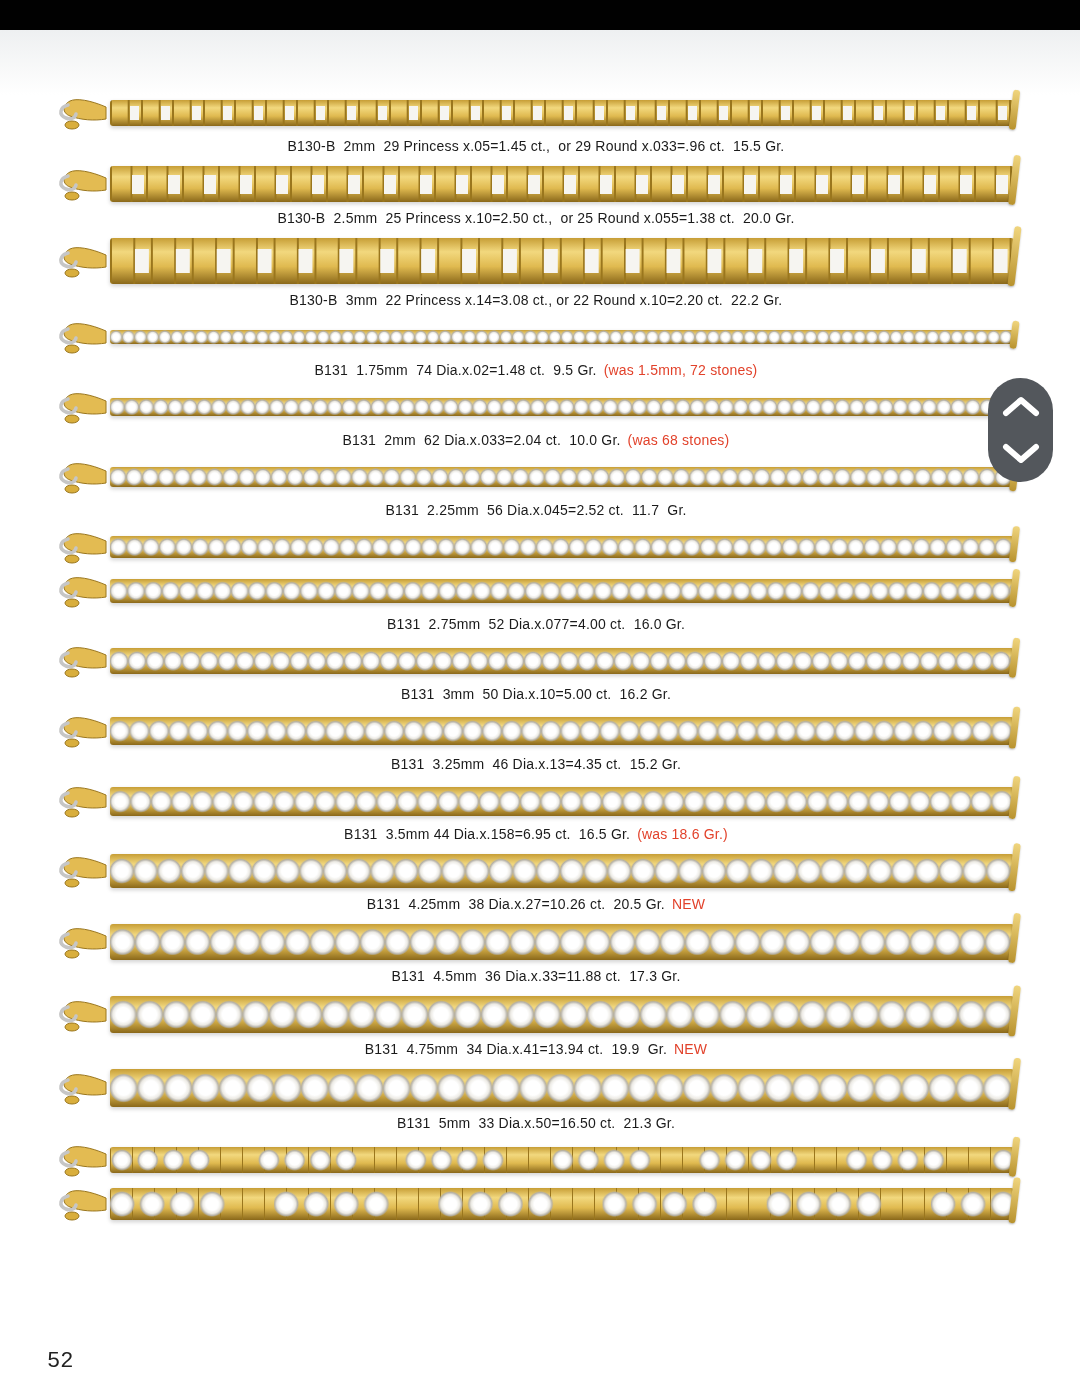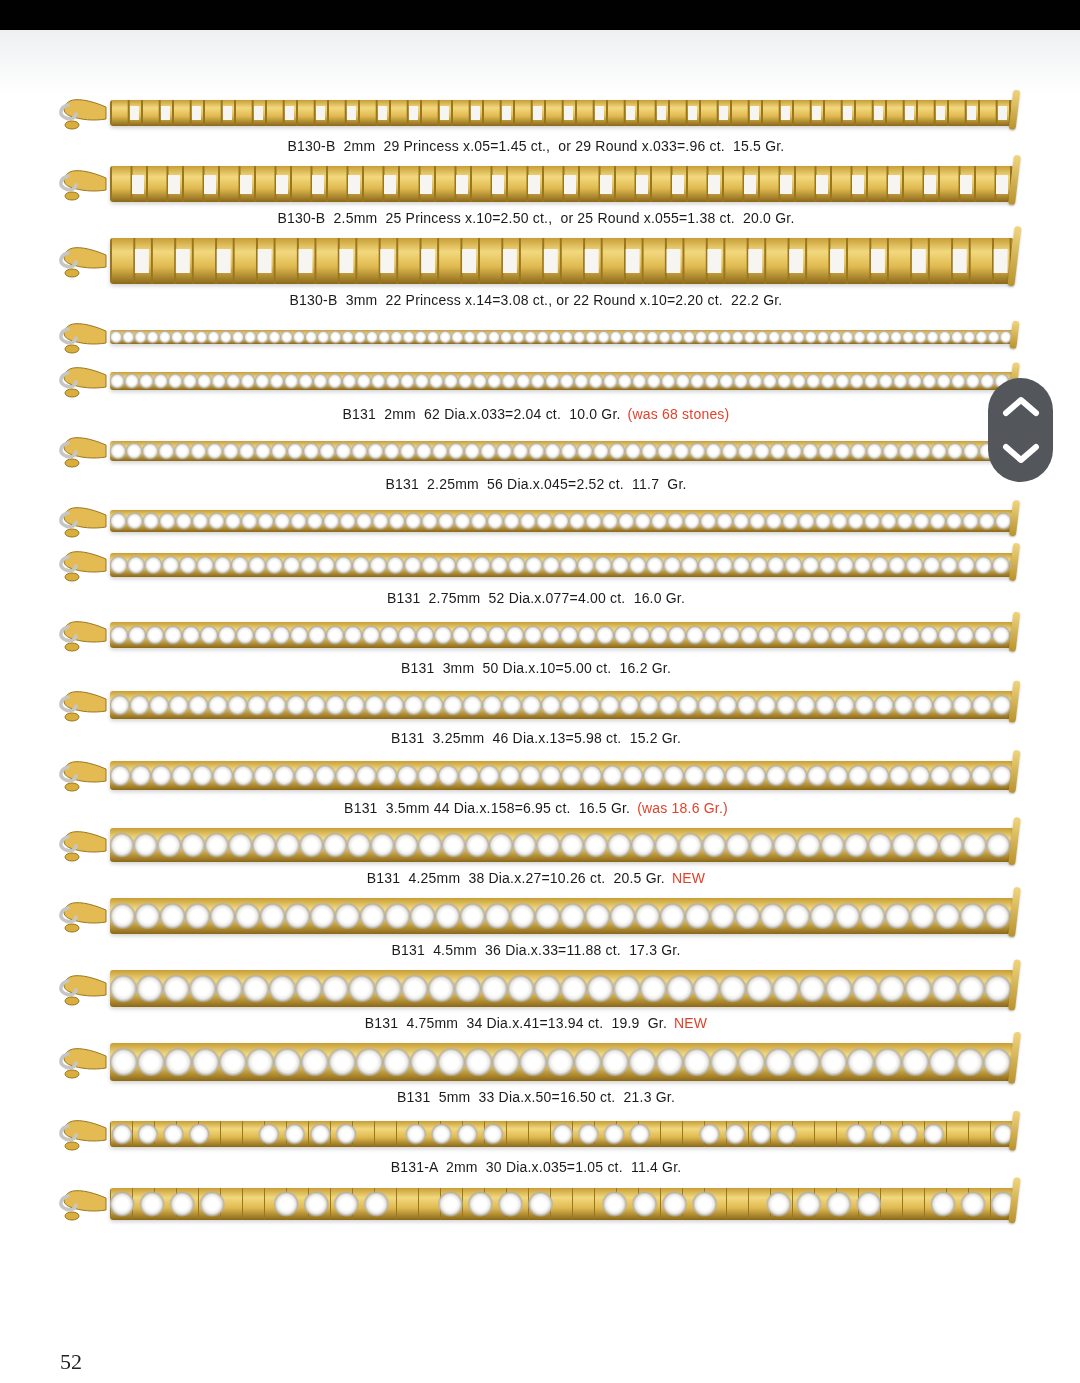--- a/index.html
+++ b/index.html
@@ -33,22 +33,22 @@
   .cap-red:not(:empty){margin-left:7px;}
   .scroll-widget{
     position:absolute;left:988px;top:378px;width:65px;height:104px;
     background:#53575c;border-radius:33px;z-index:10;
     display:flex;flex-direction:column;justify-content:space-between;
     align-items:center;padding:14px 0;box-sizing:border-box;
   }
   .scroll-btn{background:none;border:none;padding:0;margin:0;cursor:pointer;
     width:44px;height:28px;display:flex;align-items:center;justify-content:center;}
   .page-number{
-    position:absolute;left:47px;top:1349px;font-family:Liberation Serif, serif;
-    font-size:22px;color:#222222;margin-left:13px;
+    position:absolute;left:47px;top:1349px;font-family:Liberation Mono, monospace;
+    font-size:22px;color:#222222;
   }
 </style>
 </head>
 <body>
 
 <div class="top-bar"></div>
 <div class="top-shade"></div>
 
 <div class="catalog">
   <div>
@@ -95,20 +95,21 @@
     <div class="bracelet">
       <svg class="clasp" width="50" height="34" viewBox="0 0 50 34">
         <path d="M48 11 C32 4 18 2 12 5 C4 9 4 17 12 20 C23 24 36 25 48 23 Z" fill="#e3bb52" stroke="#9a761d" stroke-width="1"></path>
         <path d="M10 9 C2 11 0 19 8 22 C13 24 17 22 18 18" fill="none" stroke="#c6c6c6" stroke-width="3.5" stroke-linecap="round"></path>
         <ellipse cx="14" cy="29" rx="7" ry="4" fill="#d9ae3c" stroke="#9a761d" stroke-width="1"></ellipse>
       </svg>
       <div class="strip" style="background: radial-gradient(circle at 6.08108px 50%, rgb(255, 255, 255) 0px, rgb(255, 255, 255) 3.1px, rgb(236, 234, 228) 4.6px, rgb(181, 177, 167) 5.6px, rgba(0, 0, 0, 0) 7.1px) 0px 0px / 12.2px 100% repeat-x, linear-gradient(rgb(199, 158, 54) 0%, rgb(242, 216, 126) 30%, rgb(224, 186, 80) 62%, rgb(138, 104, 26) 100%) 0px 0px / 100% 100% no-repeat;">
         <div class="endpin"></div>
       </div>
     </div>
+    <div class="caption"><span class="cap-black">B131  1.75mm  74 Dia.x.02=1.48 ct.  9.5 Gr.</span><span class="cap-red">(was 1.5mm, 72 stones)</span></div>
   </div>
       <div class="row" style="--h: 18px;">
     <div class="bracelet">
       <svg class="clasp" width="50" height="34" viewBox="0 0 50 34">
         <path d="M48 11 C32 4 18 2 12 5 C4 9 4 17 12 20 C23 24 36 25 48 23 Z" fill="#e3bb52" stroke="#9a761d" stroke-width="1"></path>
         <path d="M10 9 C2 11 0 19 8 22 C13 24 17 22 18 18" fill="none" stroke="#c6c6c6" stroke-width="3.5" stroke-linecap="round"></path>
         <ellipse cx="14" cy="29" rx="7" ry="4" fill="#d9ae3c" stroke="#9a761d" stroke-width="1"></ellipse>
       </svg>
       <div class="strip" style="background: radial-gradient(circle at 7.25806px 50%, rgb(255, 255, 255) 0px, rgb(255, 255, 255) 3.7px, rgb(236, 234, 228) 5.5px, rgb(181, 177, 167) 6.8px, rgba(0, 0, 0, 0) 8.3px) 0px 0px / 14.5px 100% repeat-x, linear-gradient(rgb(199, 158, 54) 0%, rgb(242, 216, 126) 30%, rgb(224, 186, 80) 62%, rgb(138, 104, 26) 100%) 0px 0px / 100% 100% no-repeat;">
         <div class="endpin"></div>
@@ -171,21 +172,21 @@
     <div class="bracelet">
       <svg class="clasp" width="50" height="34" viewBox="0 0 50 34">
         <path d="M48 11 C32 4 18 2 12 5 C4 9 4 17 12 20 C23 24 36 25 48 23 Z" fill="#e3bb52" stroke="#9a761d" stroke-width="1"></path>
         <path d="M10 9 C2 11 0 19 8 22 C13 24 17 22 18 18" fill="none" stroke="#c6c6c6" stroke-width="3.5" stroke-linecap="round"></path>
         <ellipse cx="14" cy="29" rx="7" ry="4" fill="#d9ae3c" stroke="#9a761d" stroke-width="1"></ellipse>
       </svg>
       <div class="strip" style="background: radial-gradient(circle at 9.78261px 50%, rgb(255, 255, 255) 0px, rgb(255, 255, 255) 5.1px, rgb(236, 234, 228) 7.6px, rgb(181, 177, 167) 9.3px, rgba(0, 0, 0, 0) 10.8px) 0px 0px / 19.6px 100% repeat-x, linear-gradient(rgb(199, 158, 54) 0%, rgb(242, 216, 126) 30%, rgb(224, 186, 80) 62%, rgb(138, 104, 26) 100%) 0px 0px / 100% 100% no-repeat;">
         <div class="endpin"></div>
       </div>
     </div>
-    <div class="caption"><span class="cap-black">B131  3.25mm  46 Dia.x.13=5.98 ct.  15.2 Gr.</span><span class="cap-red"></span></div>
+    <div class="caption"><span class="cap-black">B131  3.25mm  46 Dia.x.13=4.35 ct.  15.2 Gr.</span><span class="cap-red"></span></div>
   </div>
       <div class="row" style="--h: 29px;">
     <div class="bracelet">
       <svg class="clasp" width="50" height="34" viewBox="0 0 50 34">
         <path d="M48 11 C32 4 18 2 12 5 C4 9 4 17 12 20 C23 24 36 25 48 23 Z" fill="#e3bb52" stroke="#9a761d" stroke-width="1"></path>
         <path d="M10 9 C2 11 0 19 8 22 C13 24 17 22 18 18" fill="none" stroke="#c6c6c6" stroke-width="3.5" stroke-linecap="round"></path>
         <ellipse cx="14" cy="29" rx="7" ry="4" fill="#d9ae3c" stroke="#9a761d" stroke-width="1"></ellipse>
       </svg>
       <div class="strip" style="background: radial-gradient(circle at 10.2273px 50%, rgb(255, 255, 255) 0px, rgb(255, 255, 255) 5.3px, rgb(236, 234, 228) 8px, rgb(181, 177, 167) 9.7px, rgba(0, 0, 0, 0) 11.2px) 0px 0px / 20.5px 100% repeat-x, linear-gradient(rgb(199, 158, 54) 0%, rgb(242, 216, 126) 30%, rgb(224, 186, 80) 62%, rgb(138, 104, 26) 100%) 0px 0px / 100% 100% no-repeat;">
         <div class="endpin"></div>
@@ -249,21 +250,20 @@
     <div class="bracelet">
       <svg class="clasp" width="50" height="34" viewBox="0 0 50 34">
         <path d="M48 11 C32 4 18 2 12 5 C4 9 4 17 12 20 C23 24 36 25 48 23 Z" fill="#e3bb52" stroke="#9a761d" stroke-width="1"></path>
         <path d="M10 9 C2 11 0 19 8 22 C13 24 17 22 18 18" fill="none" stroke="#c6c6c6" stroke-width="3.5" stroke-linecap="round"></path>
         <ellipse cx="14" cy="29" rx="7" ry="4" fill="#d9ae3c" stroke="#9a761d" stroke-width="1"></ellipse>
       </svg>
       <div class="strip" style="background: radial-gradient(circle at 12px 50%, rgb(255, 255, 255) 0px, rgb(255, 255, 255) 5.1px, rgb(236, 234, 228) 7.7px, rgb(181, 177, 167) 9.4px, rgba(0, 0, 0, 0) 10.9px) 0px 0px / 146.9px 100% repeat-x, radial-gradient(circle at 37.72px 50%, rgb(255, 255, 255) 0px, rgb(255, 255, 255) 5.1px, rgb(236, 234, 228) 7.7px, rgb(181, 177, 167) 9.4px, rgba(0, 0, 0, 0) 10.9px) 0px 0px / 146.9px 100% repeat-x, radial-gradient(circle at 63.44px 50%, rgb(255, 255, 255) 0px, rgb(255, 255, 255) 5.1px, rgb(236, 234, 228) 7.7px, rgb(181, 177, 167) 9.4px, rgba(0, 0, 0, 0) 10.9px) 0px 0px / 146.9px 100% repeat-x, radial-gradient(circle at 89.16px 50%, rgb(255, 255, 255) 0px, rgb(255, 255, 255) 5.1px, rgb(236, 234, 228) 7.7px, rgb(181, 177, 167) 9.4px, rgba(0, 0, 0, 0) 10.9px) 0px 0px / 146.9px 100% repeat-x, linear-gradient(90deg, rgb(154, 118, 29) 0px, rgb(154, 118, 29) 1.5px, rgba(0, 0, 0, 0) 1.5px) 0px 0px / 22px 100% repeat-x, linear-gradient(rgb(199, 158, 54) 0%, rgb(242, 216, 126) 30%, rgb(224, 186, 80) 62%, rgb(138, 104, 26) 100%) 0px 0px / 100% 100% no-repeat;">
         <div class="endpin"></div>
       </div>
     </div>
-    <div class="caption"><span class="cap-black">B131-A  2mm  30 Dia.x.035=1.05 ct.  11.4 Gr.</span><span class="cap-red"></span></div>
   </div>
       <div class="row" style="--h: 32px;">
     <div class="bracelet">
       <svg class="clasp" width="50" height="34" viewBox="0 0 50 34">
         <path d="M48 11 C32 4 18 2 12 5 C4 9 4 17 12 20 C23 24 36 25 48 23 Z" fill="#e3bb52" stroke="#9a761d" stroke-width="1"></path>
         <path d="M10 9 C2 11 0 19 8 22 C13 24 17 22 18 18" fill="none" stroke="#c6c6c6" stroke-width="3.5" stroke-linecap="round"></path>
         <ellipse cx="14" cy="29" rx="7" ry="4" fill="#d9ae3c" stroke="#9a761d" stroke-width="1"></ellipse>
       </svg>
       <div class="strip" style="background: radial-gradient(circle at 12px 50%, rgb(255, 255, 255) 0px, rgb(255, 255, 255) 6.3px, rgb(236, 234, 228) 9.4px, rgb(181, 177, 167) 11.5px, rgba(0, 0, 0, 0) 13px) 0px 0px / 164.2px 100% repeat-x, radial-gradient(circle at 42.04px 50%, rgb(255, 255, 255) 0px, rgb(255, 255, 255) 6.3px, rgb(236, 234, 228) 9.4px, rgb(181, 177, 167) 11.5px, rgba(0, 0, 0, 0) 13px) 0px 0px / 164.2px 100% repeat-x, radial-gradient(circle at 72.08px 50%, rgb(255, 255, 255) 0px, rgb(255, 255, 255) 6.3px, rgb(236, 234, 228) 9.4px, rgb(181, 177, 167) 11.5px, rgba(0, 0, 0, 0) 13px) 0px 0px / 164.2px 100% repeat-x, radial-gradient(circle at 102.12px 50%, rgb(255, 255, 255) 0px, rgb(255, 255, 255) 6.3px, rgb(236, 234, 228) 9.4px, rgb(181, 177, 167) 11.5px, rgba(0, 0, 0, 0) 13px) 0px 0px / 164.2px 100% repeat-x, linear-gradient(90deg, rgb(154, 118, 29) 0px, rgb(154, 118, 29) 1.5px, rgba(0, 0, 0, 0) 1.5px) 0px 0px / 22px 100% repeat-x, linear-gradient(rgb(199, 158, 54) 0%, rgb(242, 216, 126) 30%, rgb(224, 186, 80) 62%, rgb(138, 104, 26) 100%) 0px 0px / 100% 100% no-repeat;">
         <div class="endpin"></div>

